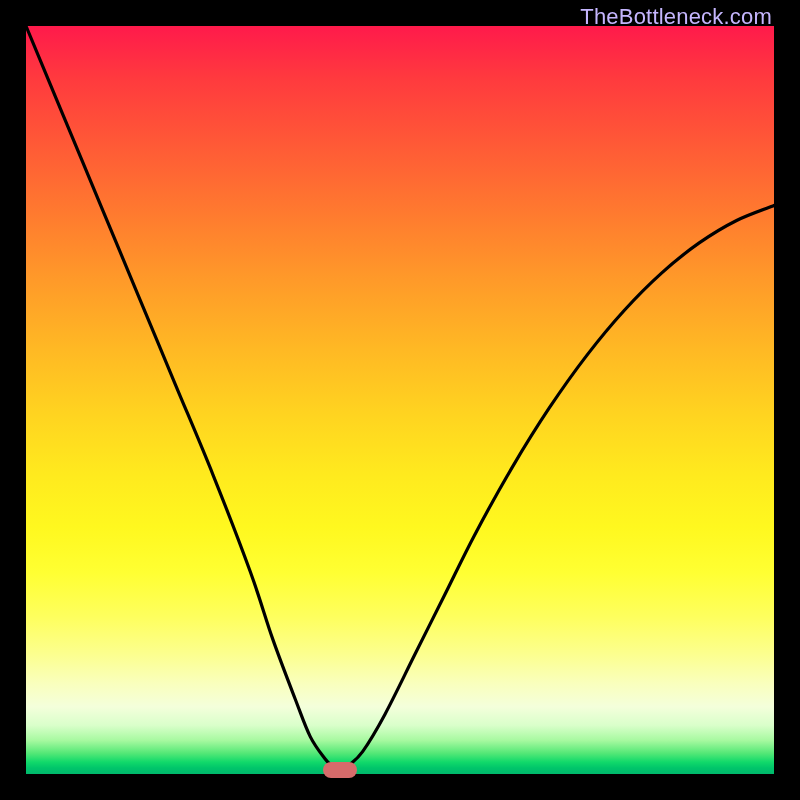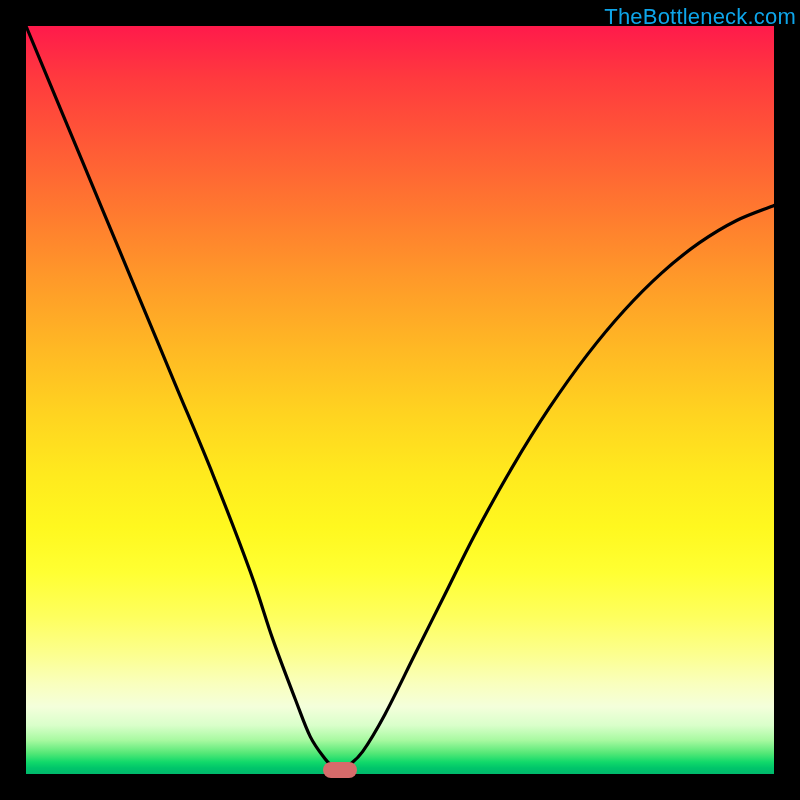--- a/index.html
+++ b/index.html
@@ -13,24 +13,24 @@
   }
   .frame {
     position: relative;
     width: 800px;
     height: 800px;
     background: #000;
   }
   .watermark {
     position: absolute;
     top: 4px;
-    right: 4px;
+    right: 28px;
     font-size: 22px;
     font-weight: 500;
-    color: #0ea5e9;
+    color: #c4b5fd;
     letter-spacing: 0.2px;
     z-index: 10;
   }
   .plot-bg {
     position: absolute;
     left: 26px;
     top: 26px;
     width: 748px;
     height: 748px;
     

